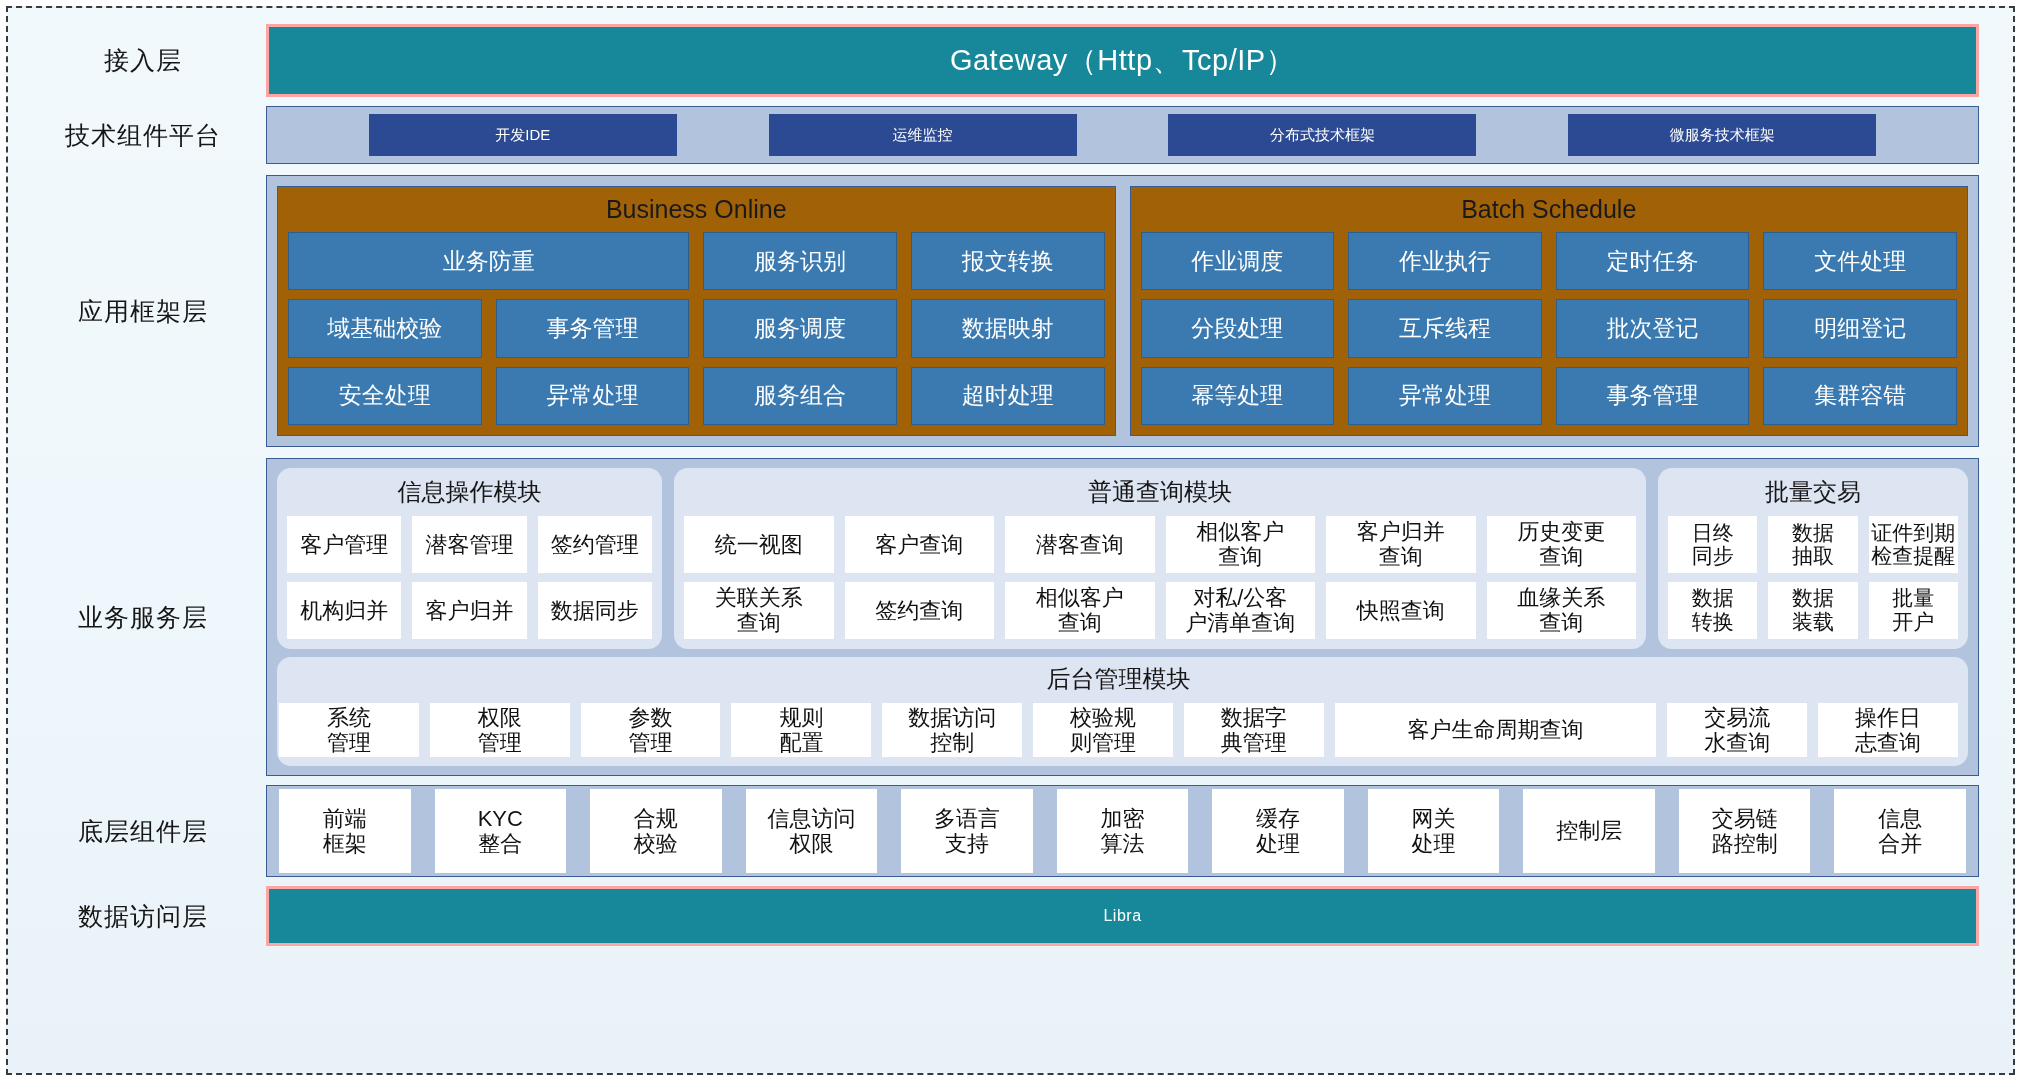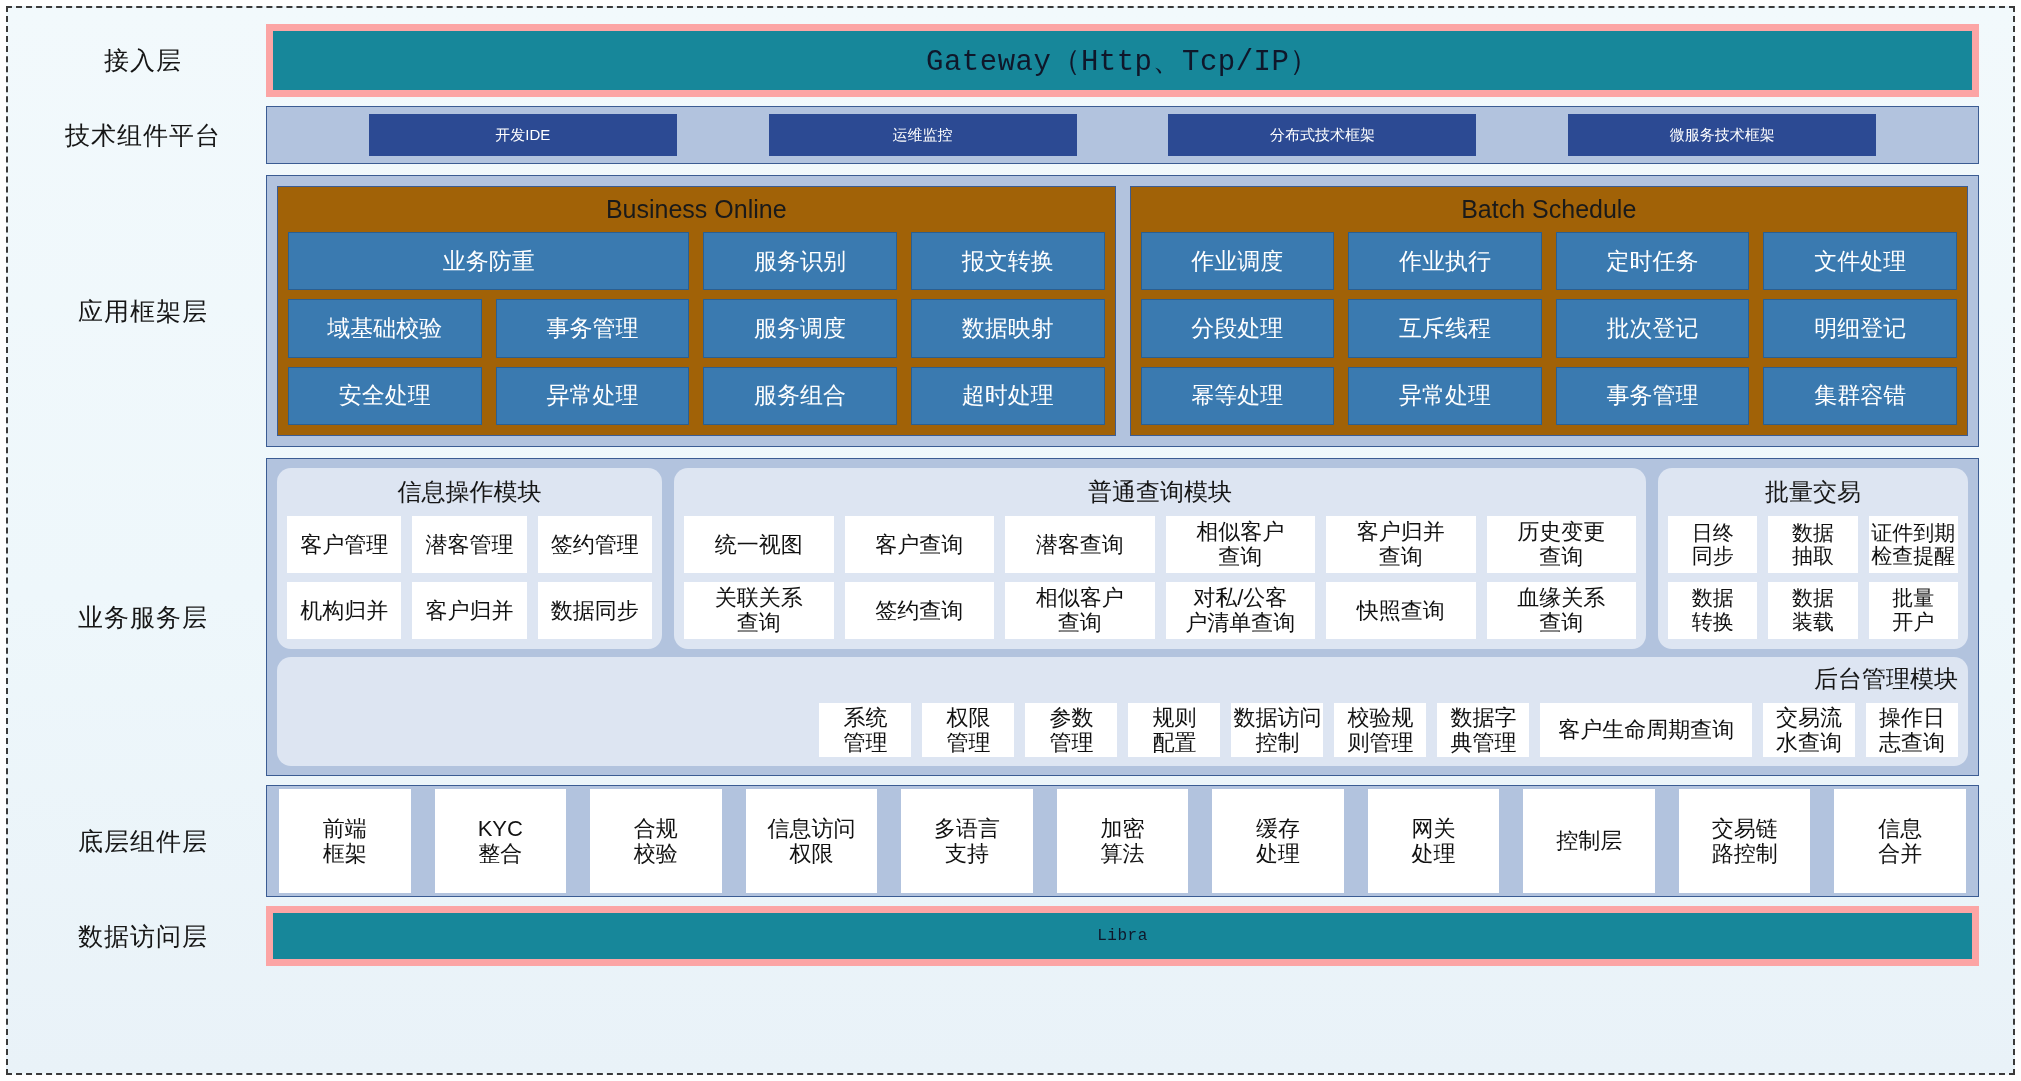--- a/index.html
+++ b/index.html
@@ -46,26 +46,25 @@
     color: #161616;
     letter-spacing: 1px;
     font-weight: 400;
   }
   .layer-body { flex: 1; display: flex; }
 
   
   .band-teal {
     flex: 1;
     background: #17879a;
-    border: 7px solid #fca5a5;
-    color: #0f172a;
+    border: 3px solid #fca5a5;
+    color: #ffffff;
     display: flex; align-items: center; justify-content: center;
     font-size: 29px;
     letter-spacing: 0.5px;
-    font-family: Liberation Mono, monospace;
   }
   .gateway-band { height: 73px; }
   .libra-band { height: 60px; font-size: 16px; }
 
   
   .band-steel {
     flex: 1;
     background: #b2c3de;
     border: 1px solid #3b5c93;
     display: flex;
@@ -167,40 +166,39 @@
   .mod-query .mod-grid { grid-template-columns: repeat(6, 1fr); }
   .mod-batch { width: 310px; }
   .mod-batch .mod-grid { grid-template-columns: repeat(3, 1fr); }
   .mod-batch .wcell { font-size: 21px; }
 
   .biz-bottom {
     background: #dde5f2;
     border-radius: 14px;
     flex: 1;
     display: flex; flex-direction: column;
-    padding: 2px 10px 9px 14px;
-    align-items: flex-end;
+    padding: 2px 10px 9px 2px;
   }
   .admin-grid {
     flex: 1;
     display: grid;
     grid-template-columns: 1fr 1fr 1fr 1fr 1fr 1fr 1fr 2.3fr 1fr 1fr;
     gap: 11px;
   }
 
   
   .comp-band {
     flex: 1;
     background: #b2c3de;
     border: 1px solid #3b5c93;
     display: grid;
     grid-template-columns: repeat(11, 1fr);
     gap: 24px;
     padding: 3px 12px;
-    height: 112px;
+    height: 92px;
   }
 
   .spacer-xs { height: 9px; }
   .spacer-s { height: 11px; }
 </style>
 </head>
 <body>
 
 <div id="page">
   <div class="outer-frame"></div>

